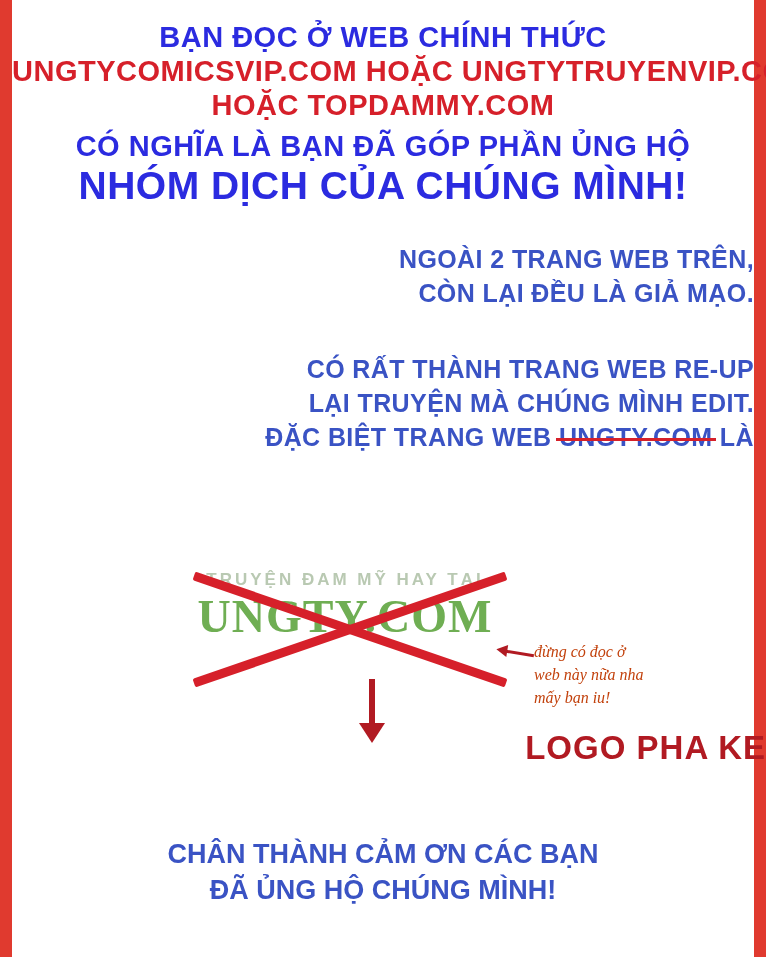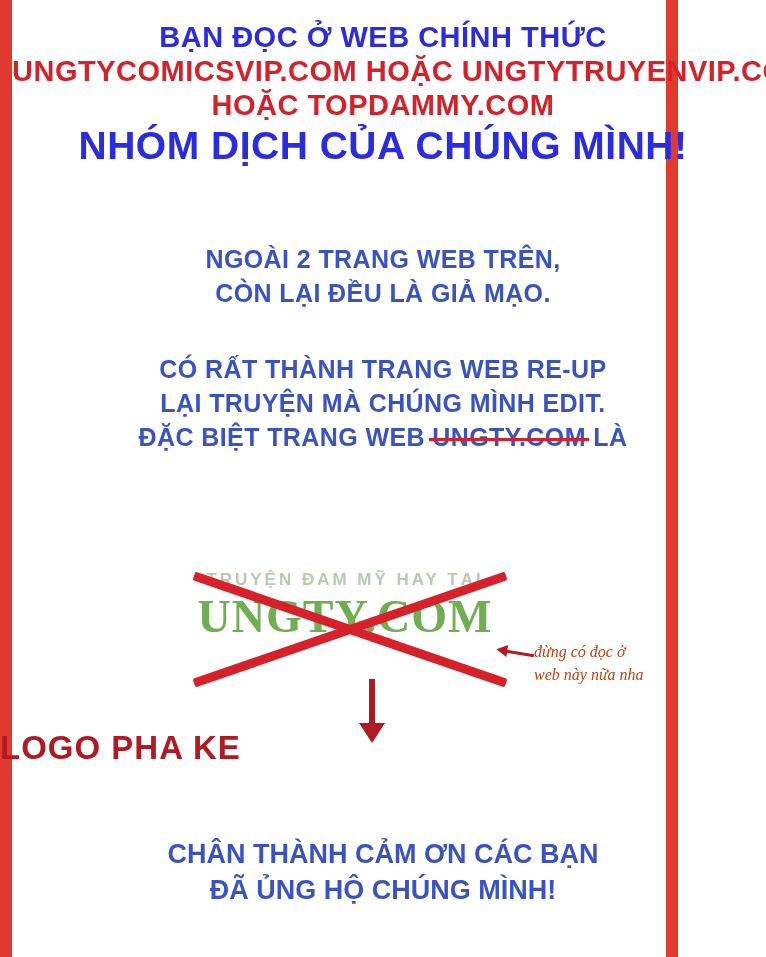--- a/index.html
+++ b/index.html
@@ -9,21 +9,21 @@
   body {
     width: 766px;
     height: 957px;
     background: #ffffff;
     font-family: "Liberation Sans", sans-serif;
     overflow: hidden;
     position: relative;
   }
   .page {
     position: relative;
-    width: 678px;
+    width: 766px;
     height: 957px;
     background: #ffffff;
     box-sizing: border-box;
   }
   .red-bar-left, .red-bar-right {
     position: absolute;
     top: 0;
     width: 12px;
     height: 957px;
     background: #e03a2f;
@@ -59,21 +59,21 @@
   .hdr-1 .l4 { color: #2b2be0; font-size: 29px; margin-top: 6px; }
   .hdr-1 .l5 { color: #2b2be0; font-size: 39px; }
 
   .para {
     color: #3a53c4;
     font-weight: bold;
     font-size: 25px;
     line-height: 1.35;
     letter-spacing: 0.4px;
   }
-  .para .line { display: block; white-space: nowrap; }
+  .para .line { display: block; white-space: nowrap; text-align: right; }
 
   .block-2 { top: 243px; }
   .block-3 { top: 353px; }
 
   .strike-wrap {
     position: relative;
     display: inline-block;
   }
   .strike-wrap .strike {
     position: absolute;
@@ -154,21 +154,21 @@
     border-left: 13px solid transparent;
     border-right: 13px solid transparent;
     border-top: 20px solid #b11a22;
   }
 
   .logo-pha-ke {
     position: absolute;
     left: 0;
     top: 729px;
     width: 766px;
-    text-align: left;
+    text-align: right;
     font-size: 33px;
     font-weight: bold;
     color: #b11a22;
     letter-spacing: 1px;
   }
 
   .note {
     position: absolute;
     left: 534px;
     top: 640px;
@@ -219,20 +219,21 @@
 
 <div class="page">
 
   <div class="red-bar-left"></div>
   <div class="red-bar-right"></div>
 
   <div class="block hdr hdr-1">
     <span class="line l1">BẠN ĐỌC Ở WEB CHÍNH THỨC</span>
     <span class="line l2">UNGTYCOMICSVIP.COM HOẶC UNGTYTRUYENVIP.COM</span>
     <span class="line l3">HOẶC TOPDAMMY.COM</span>
+    <span class="line l4">CÓ NGHĨA LÀ BẠN ĐÃ GÓP PHẦN ỦNG HỘ</span>
     <span class="line l5">NHÓM DỊCH CỦA CHÚNG MÌNH!</span>
   </div>
 
   <div class="block para block-2">
     <span class="line">NGOÀI 2 TRANG WEB TRÊN,</span>
     <span class="line">CÒN LẠI ĐỀU LÀ GIẢ MẠO.</span>
   </div>
 
   <div class="block para block-3">
     <span class="line">CÓ RẤT THÀNH TRANG WEB RE-UP</span>
@@ -245,20 +246,21 @@
     <div class="logo-text-main">UNGTY.COM</div>
   </div>
 
   <div class="cross-line cross-a"></div>
   <div class="cross-line cross-b"></div>
 
   <div class="note-arrow"></div>
   <div class="note">
     <span class="line">đừng có đọc ở</span>
     <span class="line">web này nữa nha</span>
+    <span class="line">mấy bạn iu!</span>
   </div>
 
   <div class="arrow-down"></div>
   <div class="logo-pha-ke">LOGO PHA KE</div>
 
   <div class="block block-4">
     <span class="line">CHÂN THÀNH CẢM ƠN CÁC BẠN</span>
     <span class="line">ĐÃ ỦNG HỘ CHÚNG MÌNH!</span>
   </div>
 

